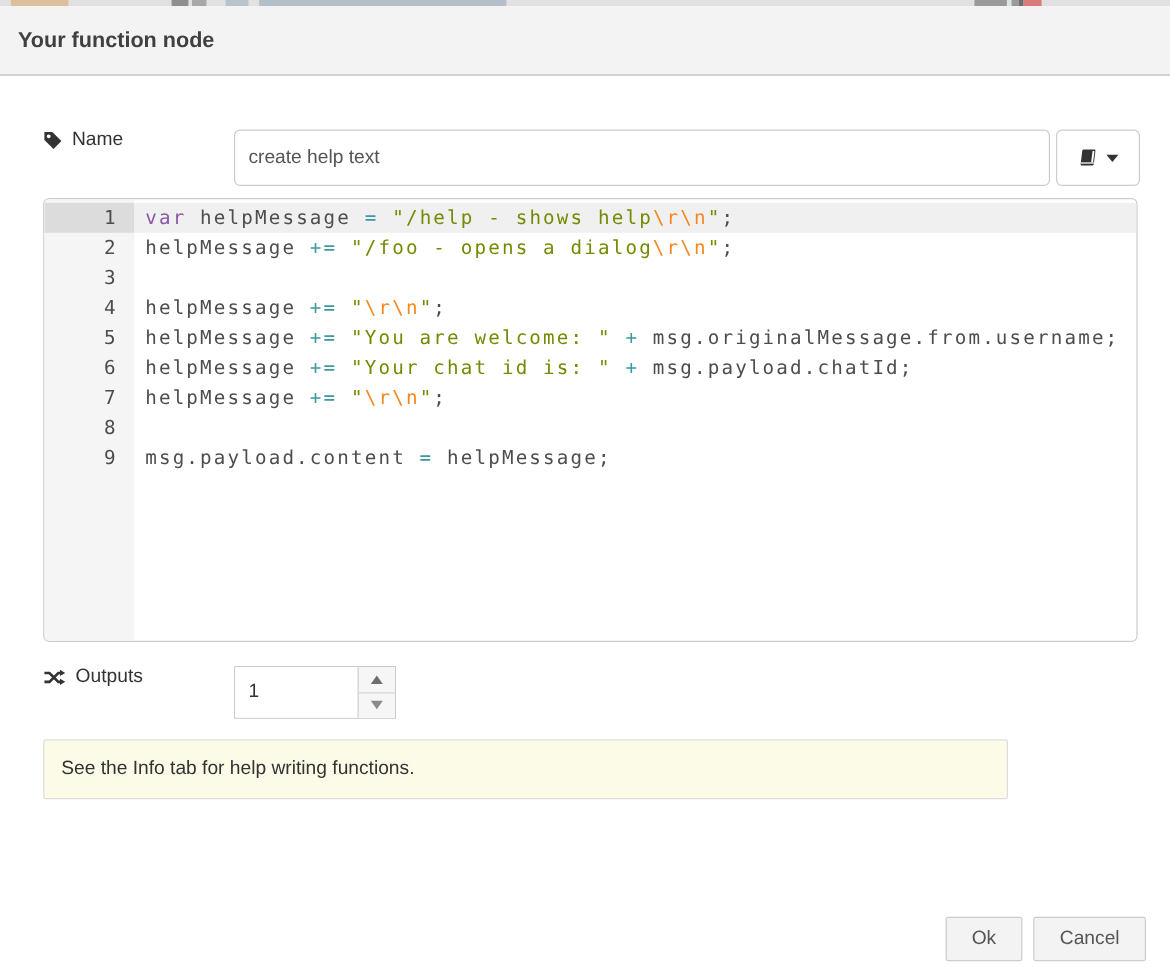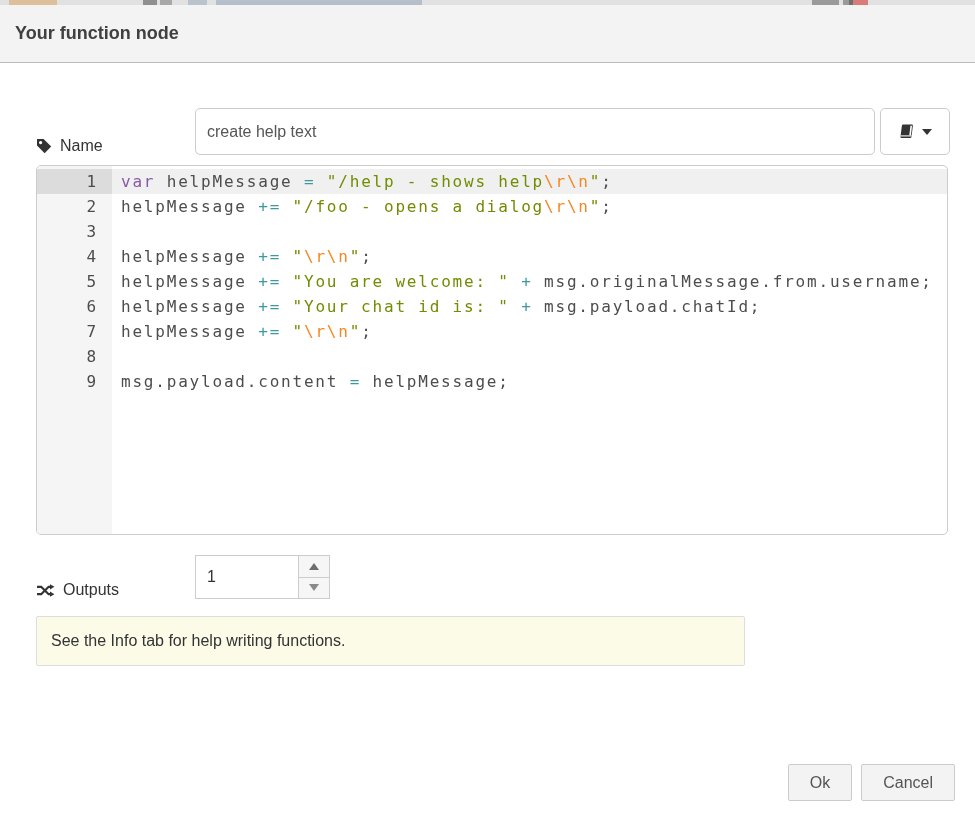--- a/index.html
+++ b/index.html
@@ -9,21 +9,21 @@
   
   .backdrop-strip { position: absolute; top: 0; left: 0; width: 975px; height: 5px; background: #e1e1e1; overflow: hidden; }
   .backdrop-strip .blk { position: absolute; top: 0; height: 5px; }
 
   
   .dialog-header { position: absolute; top: 5px; left: 0; width: 975px; height: 58px;
     background: #f3f3f3; border-bottom: 1px solid #bbb; display: flex; align-items: center; padding-left: 15px; }
   .dialog-title { font-size: 18px; font-weight: bold; color: #404040; }
   .dialog-body { position: absolute; top: 64px; left: 0; width: 975px; height: 751px; background: #fff; }
 
-  .form-row { display: flex; align-items: flex-end; margin-left: 36px; }
+  .form-row { display: flex; align-items: flex-start; margin-left: 36px; }
   .row-name { margin-top: 44px; }
   .field-label { width: 159px; display: flex; align-items: center; font-size: 16px; color: #333; }
   .field-label .icon { margin-right: 8px; display: inline-flex; }
 
   .name-input { width: 680px; height: 47px; border: 1px solid #ccc; border-radius: 5px;
     font-size: 16px; color: #555; padding: 0 11px; outline: none; font-family: "Liberation Sans", sans-serif; }
   .library-btn { margin-left: 5px; width: 70px; height: 47px; background: #fff; border: 1px solid #ccc;
     border-radius: 5px; display: inline-flex; align-items: center; justify-content: center; gap: 7px; cursor: pointer; }
   .caret-down { width: 0; height: 0; border-left: 5px solid transparent; border-right: 5px solid transparent; border-top: 6px solid #333; }
 
@@ -51,21 +51,21 @@
   .spinner { width: 135px; height: 44px; border: 1px solid #ccc; background: #fff; display: flex; }
   .spinner-value { flex: 1; border: none; outline: none; font-size: 16px; color: #333; padding-left: 11px;
     font-family: "Liberation Sans", sans-serif; width: 100px; }
   .spinner-buttons { width: 31px; border-left: 1px solid #ccc; display: flex; flex-direction: column; background: #f6f6f6; }
   .spin-btn { flex: 1; display: flex; align-items: center; justify-content: center; cursor: pointer; background: #f6f6f6; }
   .spin-btn.up { border-bottom: 1px solid #ccc; }
   .tri-up { width: 0; height: 0; border-left: 5px solid transparent; border-right: 5px solid transparent; border-bottom: 7px solid #6e6e6e; }
   .tri-down { width: 0; height: 0; border-left: 5px solid transparent; border-right: 5px solid transparent; border-top: 7px solid #8a8a8a; }
 
   
-  .form-tips { margin: 17px 0 0 36px; width: 709px; background: var(--c-tip-bg); border: 1px solid #ddd;
+  .form-tips { margin: 17px 0 0 36px; width: 804px; background: var(--c-tip-bg); border: 1px solid #ddd;
     border-radius: 2px; padding: 15px 10px 15px 14px; font-size: 16px; color: #333; }
 
   
   .btn-row { position: absolute; right: 20px; top: 700px; display: flex; gap: 9px; }
   .btn { background: #f3f3f3; border: 1px solid #ccc; border-radius: 2px; color: #555;
     font-size: 16px; padding: 0 21px; height: 37px; font-family: "Liberation Sans", sans-serif; cursor: pointer; }
 
   svg.icon-svg { display: block; }
 </style>
 </head>

